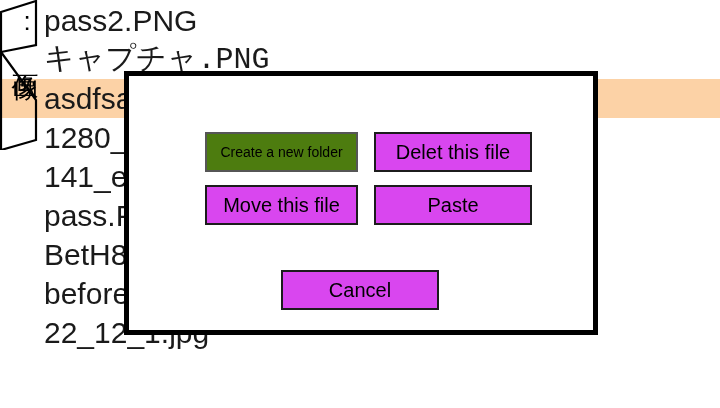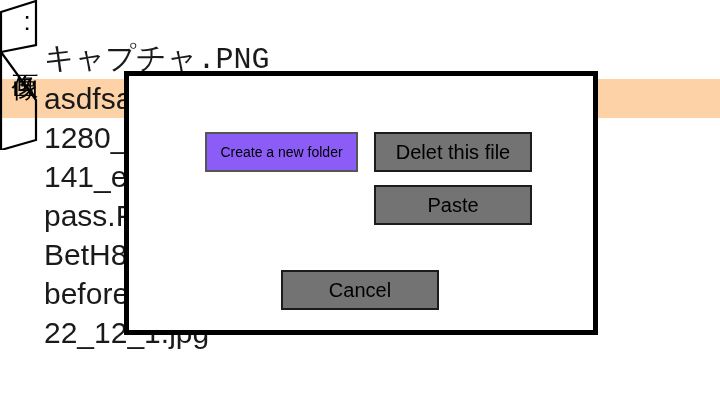--- a/index.html
+++ b/index.html
@@ -91,49 +91,52 @@
   }
   #dialog-buttons {
     position: absolute;
     left: 0;
     top: 0;
     width: 100%;
     height: 100%;
   }
   .dlg-btn {
     position: absolute;
-    background: #737373;
+    background: #d946ef;
     border: 2px solid #1c1c1c;
     box-sizing: border-box;
     display: flex;
     align-items: center;
     justify-content: center;
     font-family: "Liberation Sans", sans-serif;
     color: #000000;
     cursor: pointer;
     user-select: none;
   }
   .dlg-btn.big   { font-size: 20px; }
   .dlg-btn.small { font-size: 14px; }
   .dlg-btn.highlight {
-    background: #8b5cf6;
+    background: #4d7c0f;
     border-color: #565656;
   }
 
   
   #btn-create { left: 76px;  top: 56px;  width: 153px; height: 40px; }
   #btn-delete { left: 245px; top: 56px;  width: 158px; height: 40px; }
   #btn-move   { left: 76px;  top: 109px; width: 153px; height: 40px; }
   #btn-paste  { left: 245px; top: 109px; width: 158px; height: 40px; }
   #btn-cancel { left: 152px; top: 194px; width: 158px; height: 40px; }
 </style>
 </head>
 <body>
 
 <div id="file-list">
+    <div class="file-row" style="top: 1px;">
+      <span class="fname">pass2.PNG</span>
+    </div>
     <div class="file-row" style="top: 40px; font-family: Liberation Mono, monospace;">
       <span class="fname">キャプチャ.PNG</span>
     </div>
     <div class="file-row selected" style="top: 79px;">
       <span class="fname">asdfsafsa.PNG</span>
     </div>
     <div class="file-row" style="top: 118px;">
       <span class="fname">1280_960.jpg</span>
     </div>
     <div class="file-row" style="top: 157px;">
@@ -167,20 +170,23 @@
   <div id="dialog-buttons">
 
     <div id="btn-create" class="dlg-btn small highlight">
       <span>Create a new folder</span>
     </div>
 
     <div id="btn-delete" class="dlg-btn big">
       <span>Delet this file</span>
     </div>
 
+    <div id="btn-move" class="dlg-btn big">
+      <span>Move this file</span>
+    </div>
 
     <div id="btn-cancel" class="dlg-btn big">
       <span>Cancel</span>
     </div>
 
     <div id="btn-paste" class="dlg-btn big">
       <span>Paste</span>
     </div>
 
   </div>

